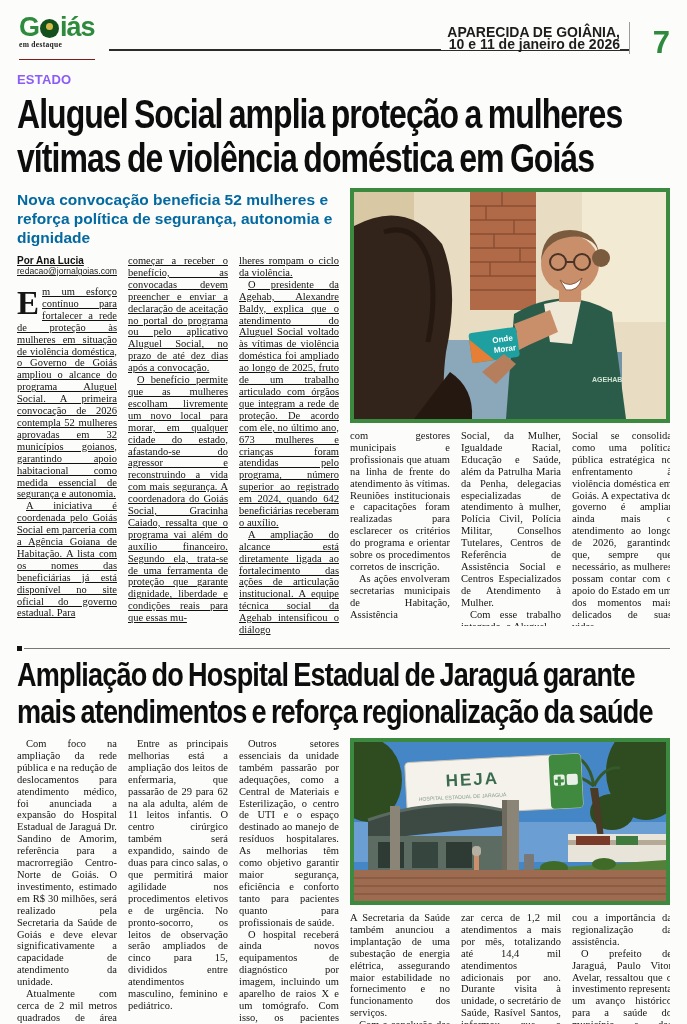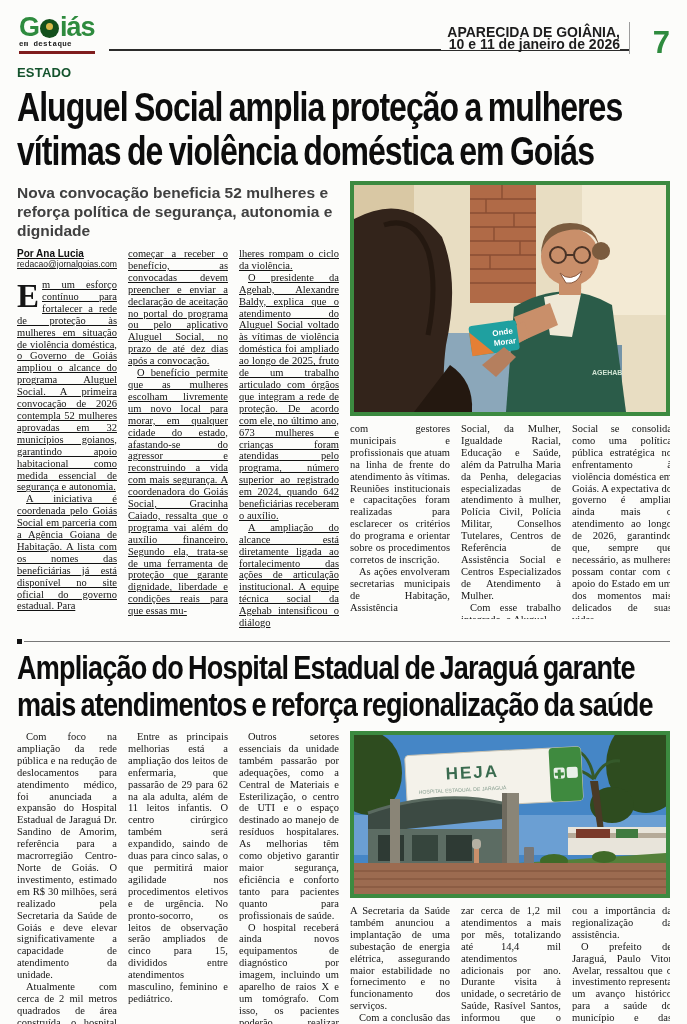--- a/index.html
+++ b/index.html
@@ -8,43 +8,43 @@
     background:#fcfcfa; overflow:hidden; box-sizing:border-box;
     padding:12px 17px 0 17px; color:#111;
     font-family:"Liberation Serif", serif;
   }
   
   .masthead { position:relative; height:48px; }
   .logo-block { position:absolute; left:2px; top:2px; }
   .logo-main { font-family:"Liberation Sans", sans-serif; font-weight:800; font-size:27px; line-height:26px; color:#2e8b3e; letter-spacing:-1px; display:flex; align-items:center; }
   .logo-o { display:inline-block; width:19px; height:19px; background:#14501c; border-radius:50%; margin:0 1px; position:relative; top:1px; }
   .logo-o::after { content:""; position:absolute; left:6px; top:4px; width:7px; height:7px; background:#d8b84a; border-radius:50%; }
-  .logo-tag { font-family:Liberation Mono, monospace; font-weight:700; font-size:7.5px; color:#1a1a1a; letter-spacing:0.3px; border-bottom:3px solid #7f1d1d; padding-bottom:3px; }
+  .logo-tag { font-family:Liberation Serif, serif; font-weight:700; font-size:7.5px; color:#1a1a1a; letter-spacing:0.3px; border-bottom:1px solid #7f1d1d; padding-bottom:10px; }
   .mast-rule { position:absolute; left:92px; right:40px; bottom:9px; height:2px; background:#2b2b2b; }
   .dateline { position:absolute; right:50px; bottom:10px; text-align:right; font-family:"Liberation Sans", sans-serif; font-weight:700; font-size:14px; line-height:11.5px; color:#1d1d1d; background:#fcfcfa; padding-left:6px; }
   .vbar { position:absolute; right:40px; bottom:6px; width:1px; height:32px; background:#9c9c9c; }
   .pagenum { position:absolute; right:0px; bottom:2px; font-family:"Liberation Sans", sans-serif; font-weight:800; font-size:31px; line-height:31px; color:#2e8b3e; }
-  .section-label { margin-top:5px; font-family:"Liberation Sans", sans-serif; font-weight:800; font-size:13px; color:#14532d; letter-spacing:0.2px; }
+  .section-label { margin-top:12px; font-family:"Liberation Sans", sans-serif; font-weight:800; font-size:13px; color:#8b5cf6; letter-spacing:0.2px; }
   
   .headline { margin-top:5px; }
   .headline .hl-line { display:block; white-space:nowrap; }
   .headline .hl-scale { display:inline-block; transform-origin:0 50%; font-family:"Liberation Sans", sans-serif; font-weight:800; color:#0d0d0d; }
   .h1 .hl-scale { font-size:40px; line-height:44px; letter-spacing:-1.2px; word-spacing:-2px; transform:scaleX(0.80); }
   .h2 .hl-scale { font-size:33px; line-height:37px; letter-spacing:-1px; word-spacing:-2px; transform:scaleX(0.82); }
   
   .art-flex { display:flex; gap:11px; margin-top:8px; }
   .half-left { width:322px; flex:0 0 322px; }
   .half-right { width:320px; flex:0 0 320px; }
   .cols { display:flex; gap:11px; overflow:hidden; }
   .col { width:100px; flex:0 0 100px; overflow:hidden; }
   .a1-left-cols { height:382px;text-decoration:underline; }
   .a1-right-cols { height:196px; margin-top:7px; }
   .a2-left-cols { height:352px; }
   .a2-right-cols { height:170px; margin-top:7px; }
-  .subhead { font-family:"Liberation Sans", sans-serif; font-weight:700; font-size:15.5px; line-height:19px; color:#404040; margin:2px 0 8px 0; }
+  .subhead { font-family:"Liberation Sans", sans-serif; font-weight:700; font-size:15.5px; line-height:19px; color:#0369a1; margin:2px 0 8px 0; }
   .byline-name { font-family:"Liberation Sans", sans-serif; font-weight:700; font-size:10px; color:#111; }
   .byline-email { font-family:"Liberation Sans", sans-serif; font-size:8.6px; color:#222; margin-bottom:10px; }
   .para { margin:0; font-size:10.5px; line-height:11.9px; text-align:justify; color:#151515; }
   .para.ind { text-indent:9px; }
   .dropcap { float:left; font-weight:700; font-size:33px; line-height:30px; padding:2px 3px 0 0; }
   
   .photo { border:4px solid #3c8a40; background:#ddd; line-height:0; }
   .photo svg { display:block; }
   
   .art-divider { display:flex; align-items:center; margin:9px 0 4px 0; }

